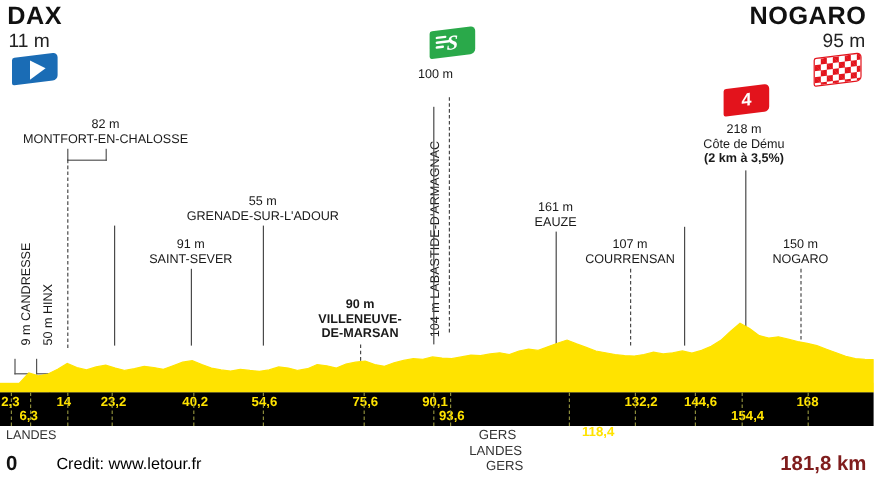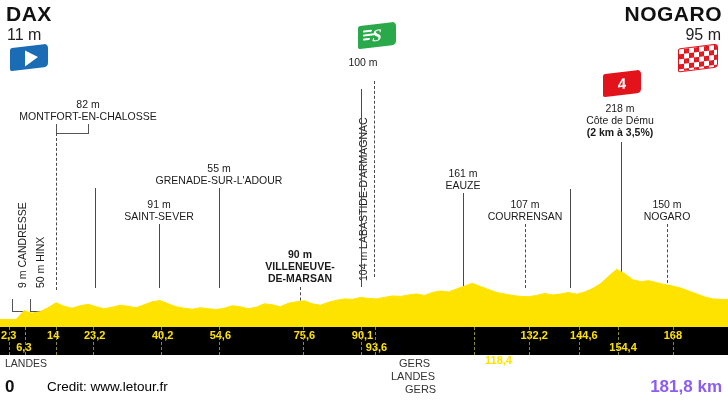--- a/index.html
+++ b/index.html
@@ -177,21 +177,21 @@
   #dept-right span{display:block;}
   #dept-right .i1{padding-left:16px;}
   #dept-right .i2{padding-left:8px;}
   #dept-right .i3{padding-left:22px;}
   #start-km {
     position:absolute;left:5px;top:377px;
     font-weight:bold;font-size:17px;color:#111;
   }
   #total-km {
     position:absolute;right:6px;top:377px;
-    font-weight:bold;font-size:17px;color:#8b5cf6;
+    font-weight:bold;font-size:17px;color:#7f1d1d;
   }
   #credit {
     position:absolute;left:47px;top:379px;
     font-size:13.5px;color:#000000;
   }
 </style>
 </head>
 <body>
 
 <div id="stage">

